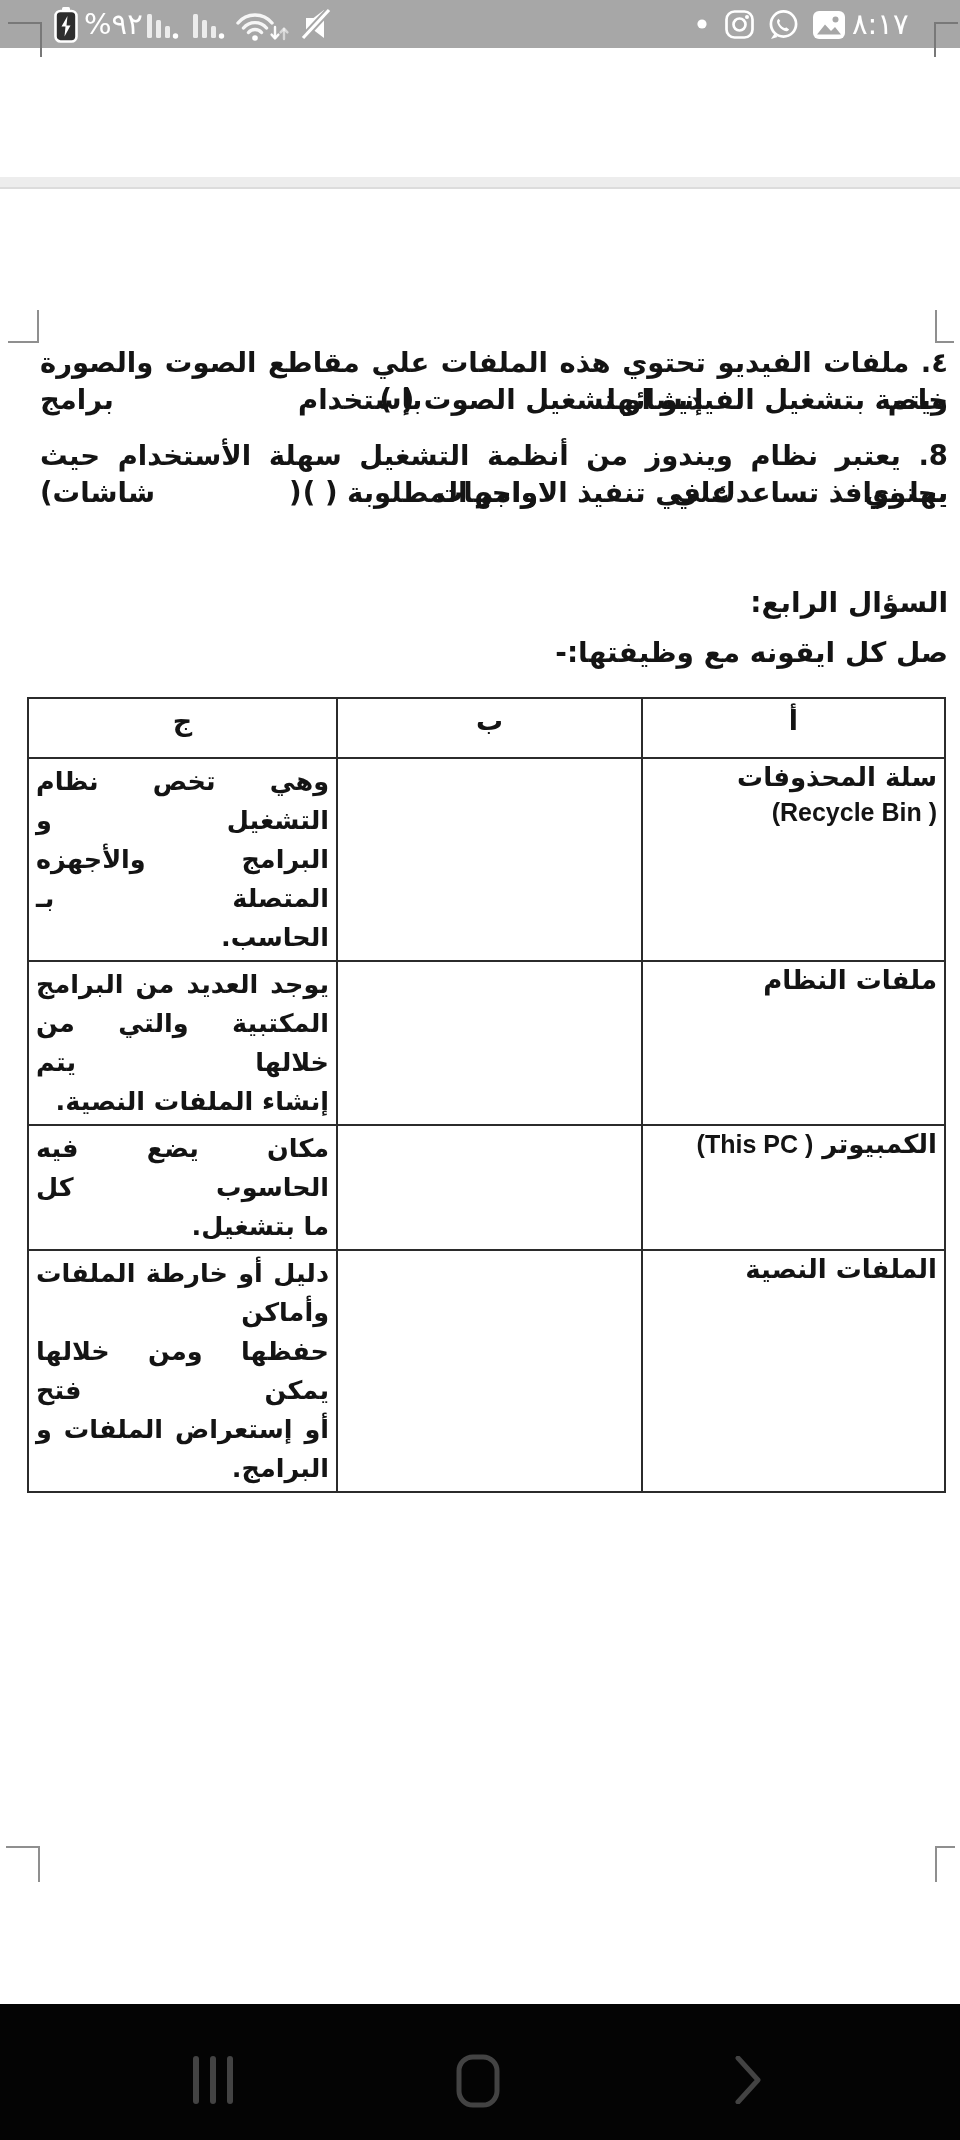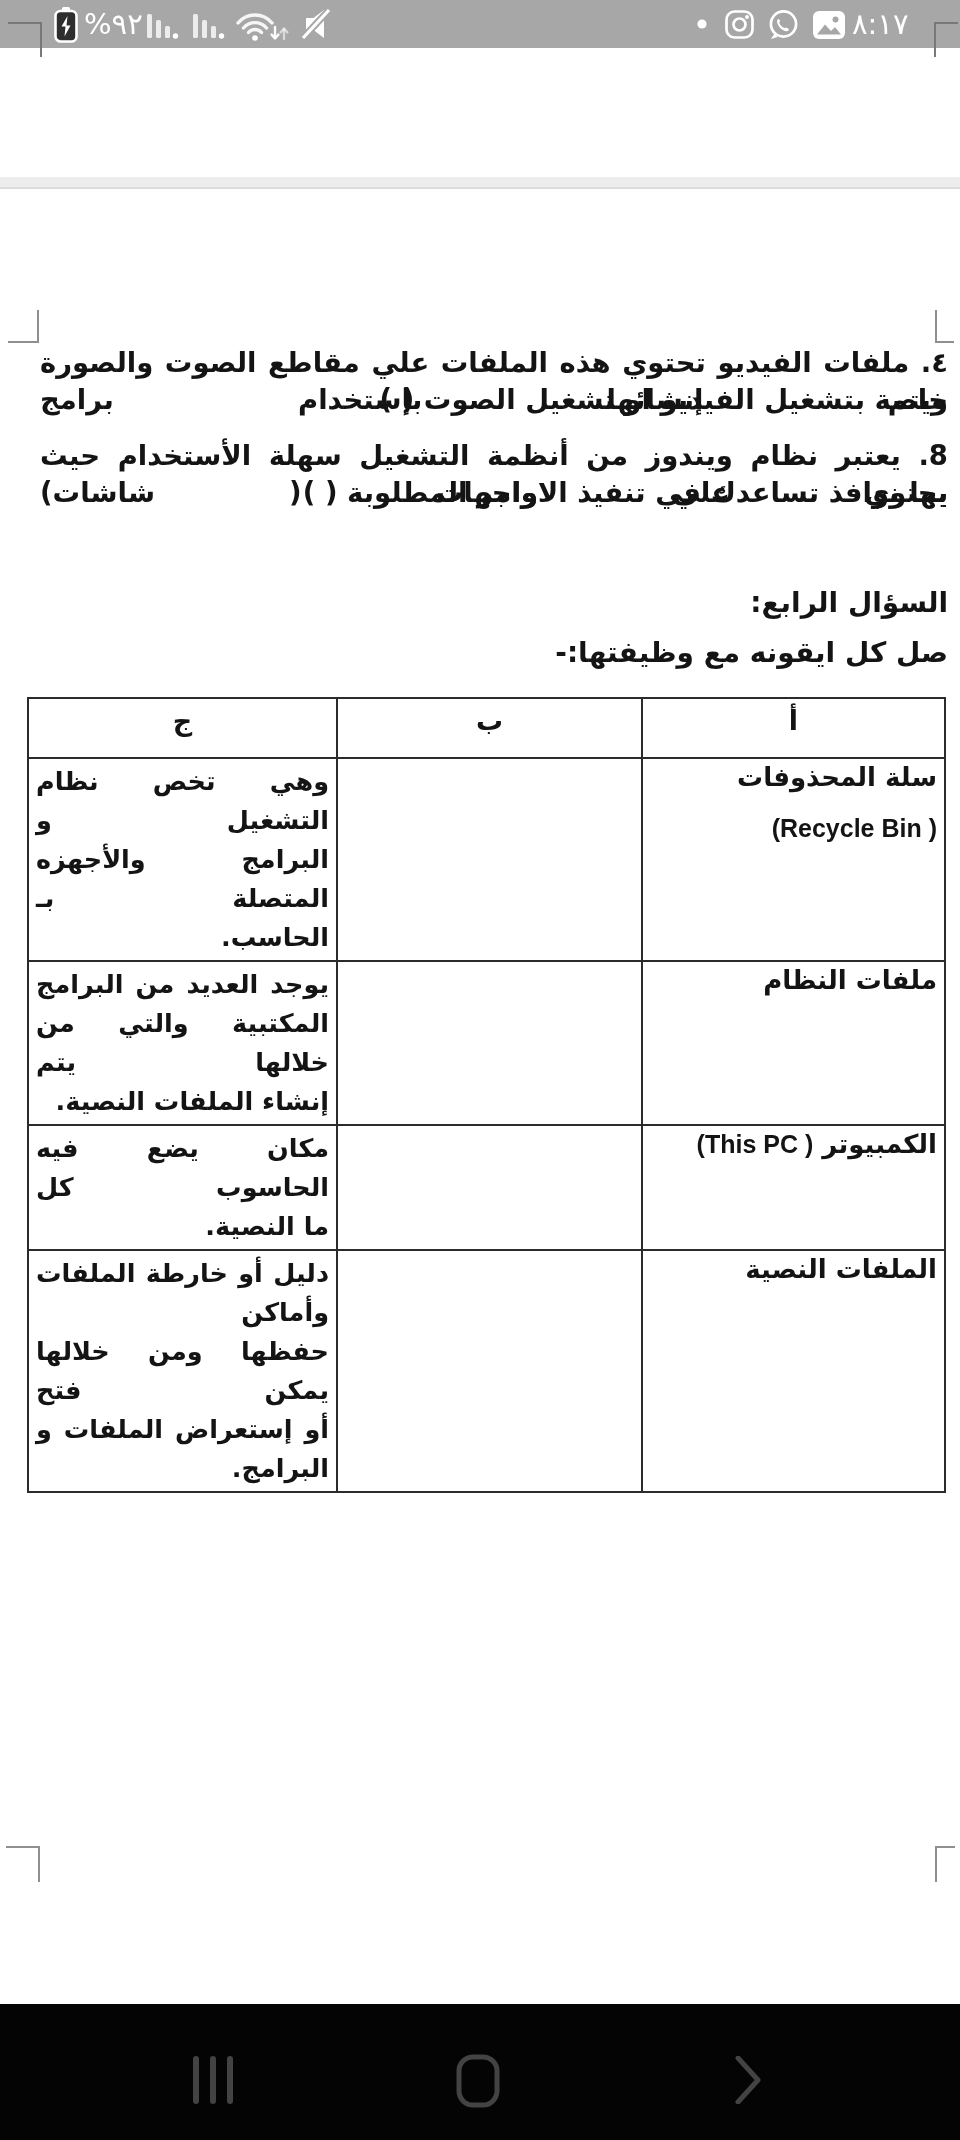--- a/index.html
+++ b/index.html
@@ -21,21 +21,21 @@
   .jr{text-align:right;}
   .head-line{position:absolute;left:0;width:908px;font-size:28px;line-height:34px;text-align:right;}
   
   .qtable{position:absolute;left:27px;top:697px;border-collapse:collapse;direction:rtl;table-layout:fixed;width:917px;}
   .qtable td,.qtable th{border:2.5px solid #2b2b2b;vertical-align:top;padding:3px 7px;font-weight:700;}
   .qtable th{font-size:27px;text-align:center;vertical-align:top;padding-top:6px;}
   .cell-a{font-size:26px;text-align:right;direction:rtl;}
   .cell-c{font-size:25.5px;line-height:39px;direction:rtl;}
   .latin{font-family:"Liberation Sans","DejaVu Sans",sans-serif;font-size:25px;}
   .pt44{padding-top:44px;} .pt58{padding-top:58px;margin-left:40px;} .pt60{padding-top:60px;}
-  .a-en2{margin-top:22px;}
+  .a-en2{margin-top:6px;}
   
   .navbar{position:absolute;left:0;top:2004px;width:960px;height:136px;background:#040404;}
   .nav-btn{position:absolute;background:transparent;border:none;padding:0;cursor:pointer;}
   svg{display:block;}
 </style>
 </head>
 <body>
 
 <div class="screen">
 
@@ -177,21 +177,21 @@
       </td>
     </tr>
     <tr style="height:116px;">
       <td class="cell-a pt58">
         <span>الكمبيوتر</span>
         <span class="latin" dir="ltr">(This PC )</span>
       </td>
       <td></td>
       <td class="cell-c">
         <div class="jl">مكان يضع فيه الحاسوب كل</div>
-        <div class="jr">ما النصية.</div>
+        <div class="jr">ما بتشغيل.</div>
       </td>
     </tr>
     <tr style="height:170px;">
       <td class="cell-a pt60">
         <div>الملفات النصية</div>
       </td>
       <td></td>
       <td class="cell-c">
         <div class="jl">دليل أو خارطة الملفات وأماكن</div>
         <div class="jl">حفظها ومن خلالها يمكن فتح</div>

